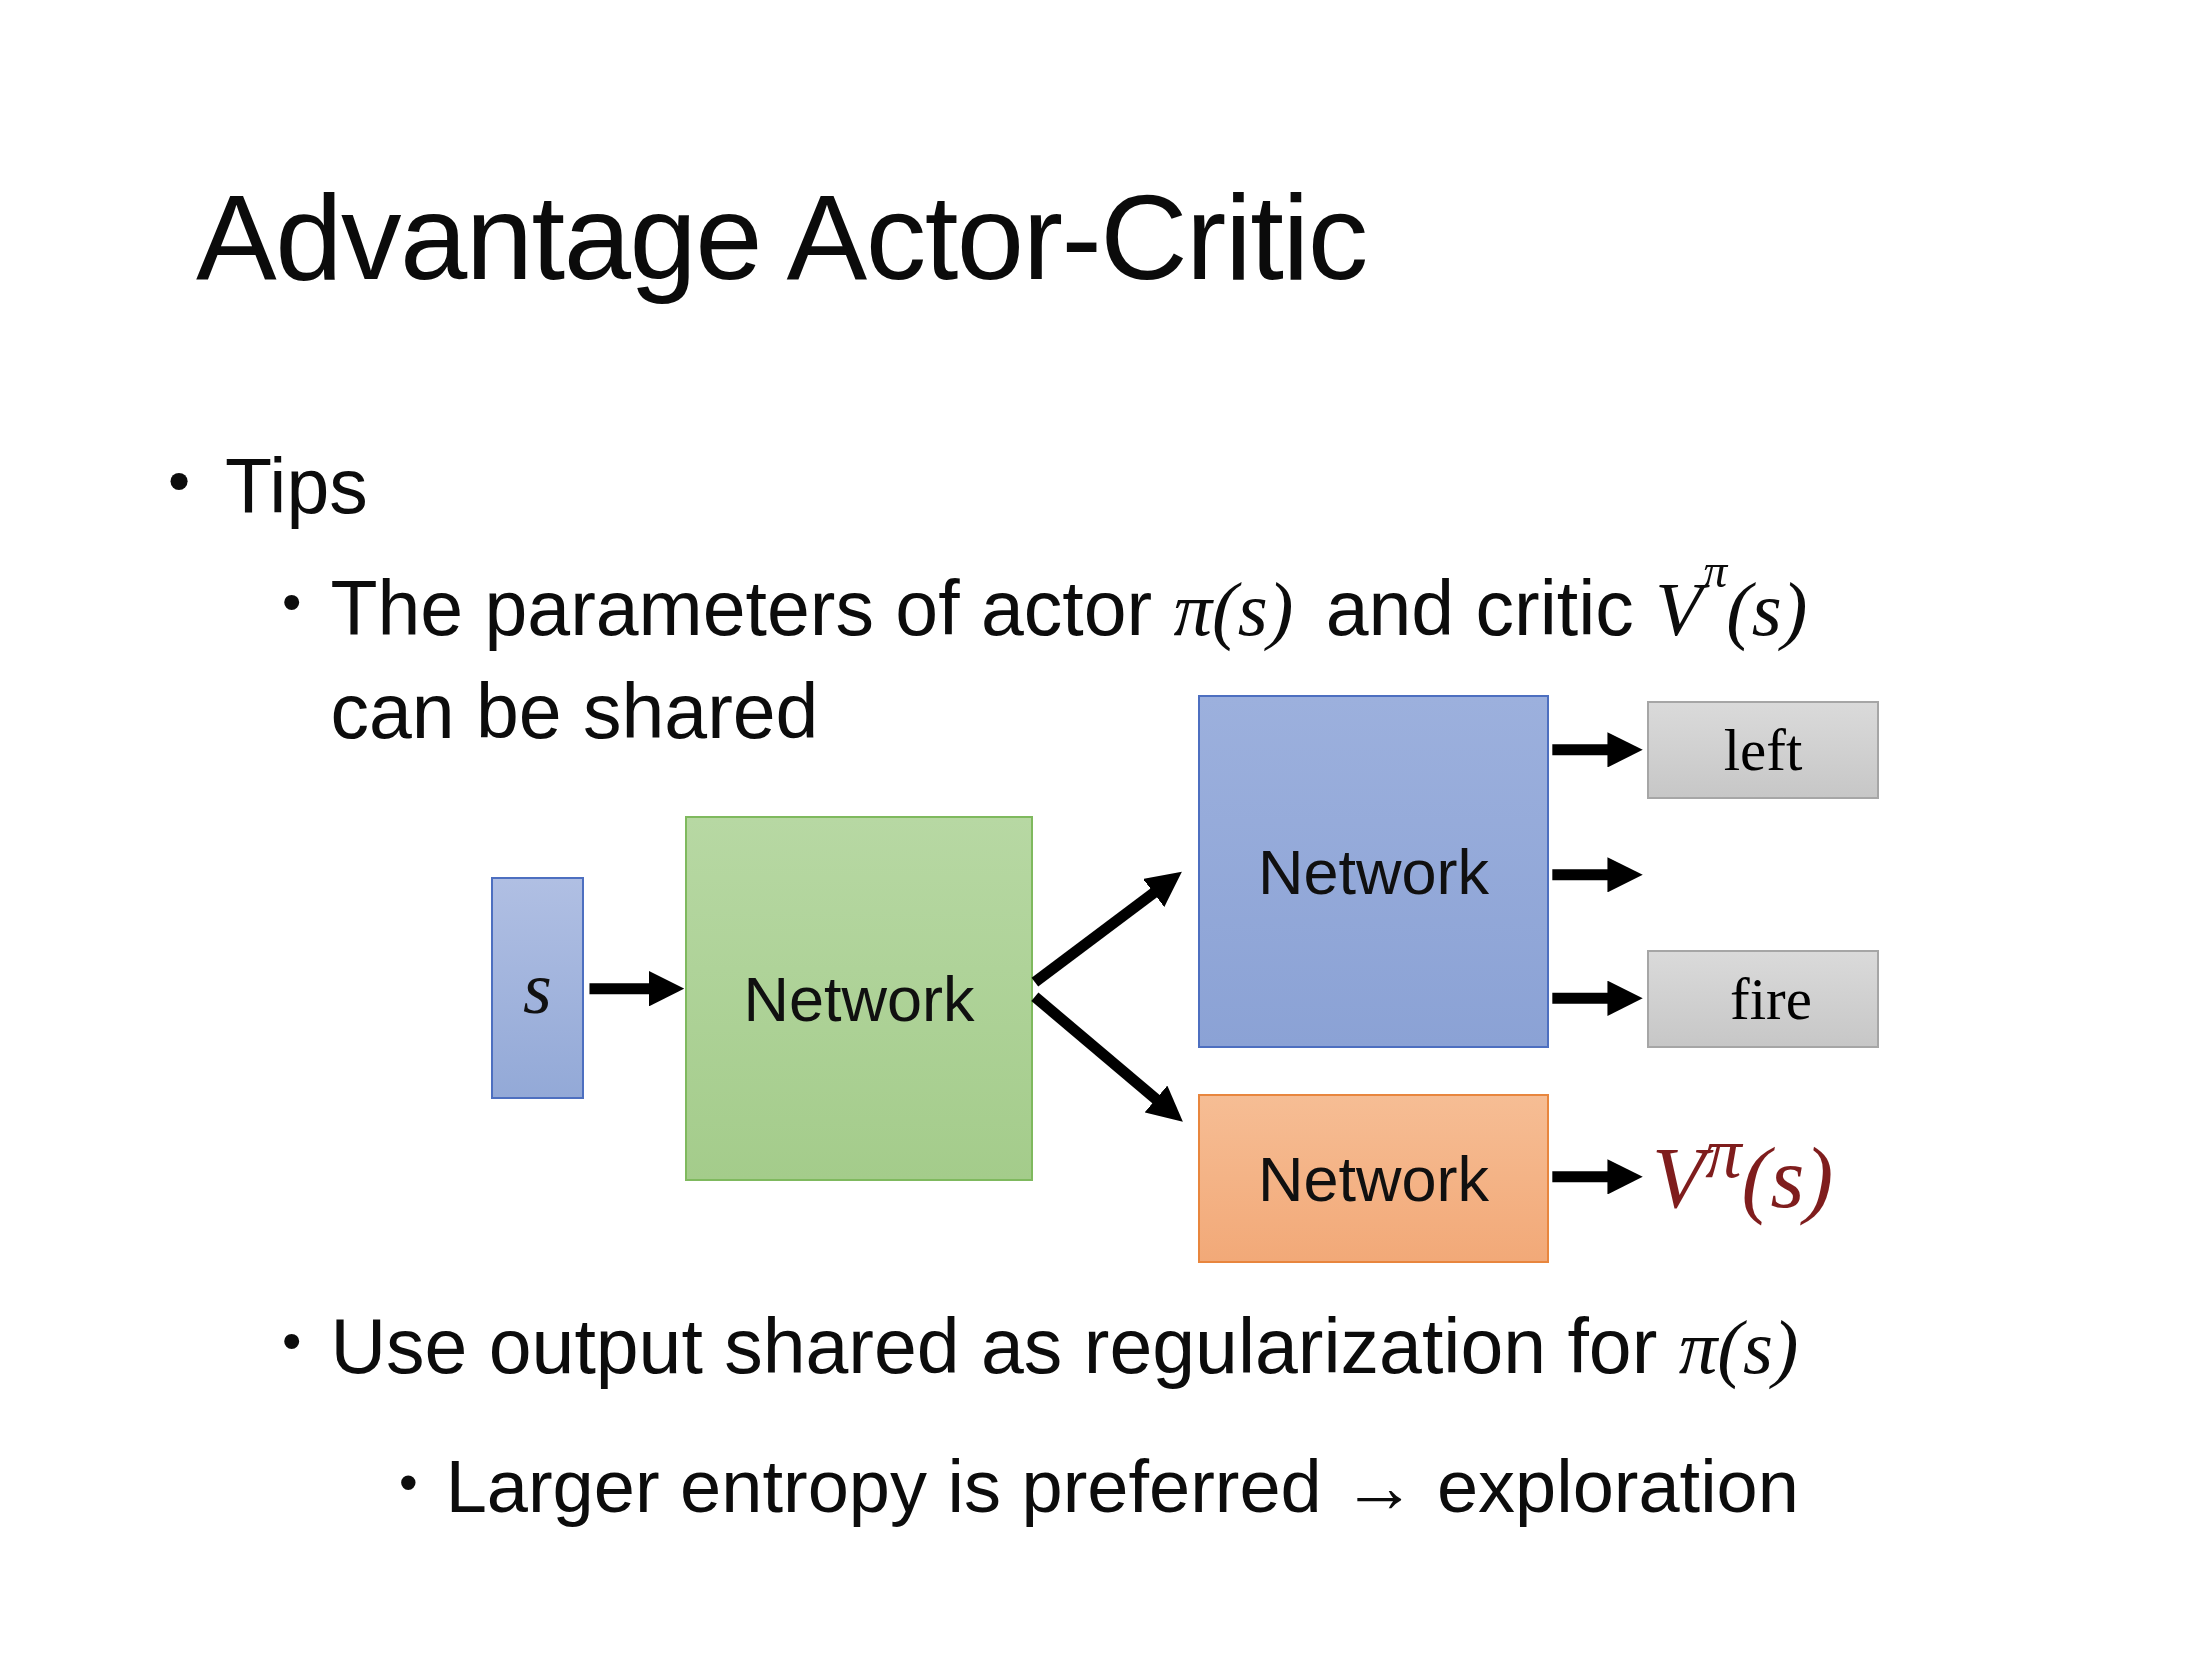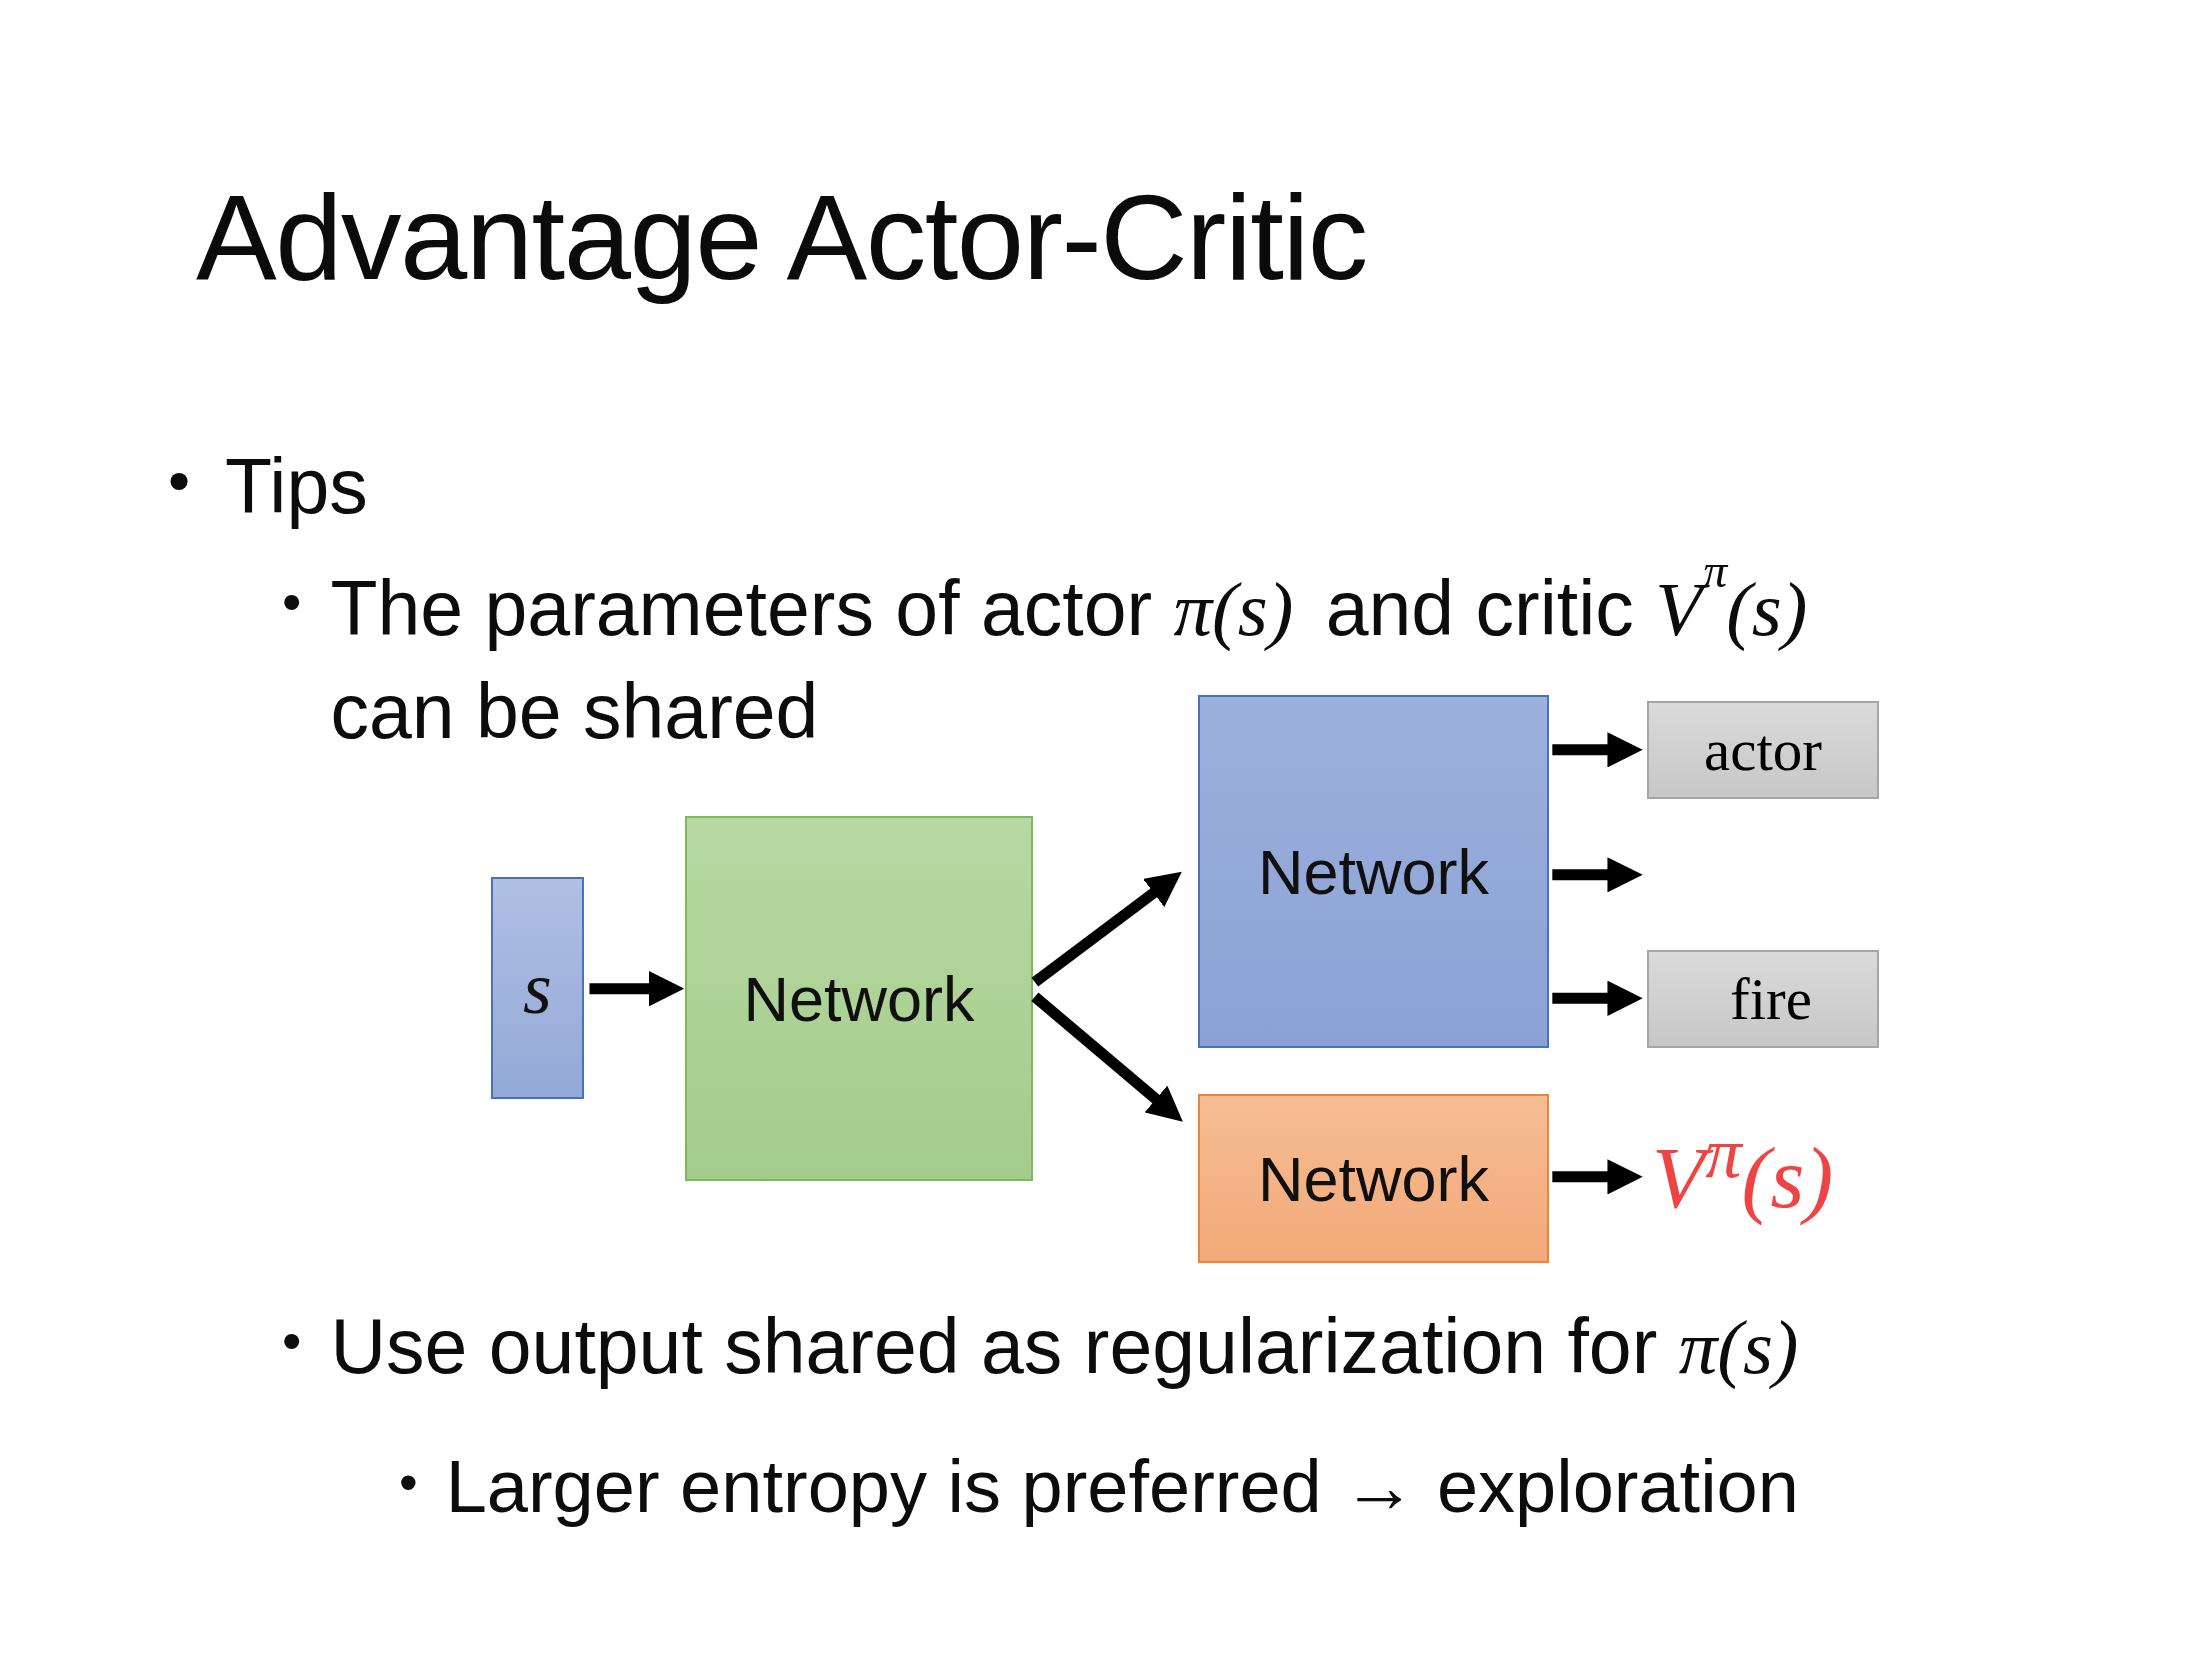--- a/index.html
+++ b/index.html
@@ -56,21 +56,21 @@
     left:1647px;width:232px;height:98px;
     background:linear-gradient(180deg,#dadada 0%,#c7c7c7 100%);
     border:2.2px solid #a6a6a6;
     font-family:"Liberation Serif",serif;font-size:59px;color:#000;
   }
   .action-left{top:701px;}
   .action-right{top:826px;}
   .action-fire{top:950px;padding-left:16px;}
   .critic-output{
     left:1652px;top:1111px;font-size:87px;
-    font-family:"Liberation Serif",serif;font-style:italic;color:#ef4444;white-space:nowrap;
+    font-family:"Liberation Serif",serif;font-style:italic;color:#7f1d1d;white-space:nowrap;
   }
   svg.arrows{position:absolute;left:0;top:0;width:2205px;height:1654px;pointer-events:none;}
 </style>
 </head>
 <body>
 
 <div id="slide">
 
   <div class="abs title">Advantage Actor-Critic</div>
 
@@ -96,21 +96,21 @@
 
   <div class="abs box box-actor">
     <span>Network</span>
   </div>
 
   <div class="abs box box-critic">
     <span>Network</span>
   </div>
 
   <div class="abs box box-action action-left">
-    <span>actor</span>
+    <span>left</span>
   </div>
   <div class="abs box box-action action-fire">
     <span>fire</span>
   </div>
 
   <div class="abs critic-output"><span>V</span><sup>π</sup><span>(s)</span></div>
 
   <svg class="arrows" viewBox="0 0 3000 2250" xmlns="http://www.w3.org/2000/svg">
     <defs>
       <marker id="ah" markerUnits="strokeWidth" markerWidth="3.2" markerHeight="3.2" viewBox="0 0 3.2 3.2" refX="0.2" refY="1.6" orient="auto">

